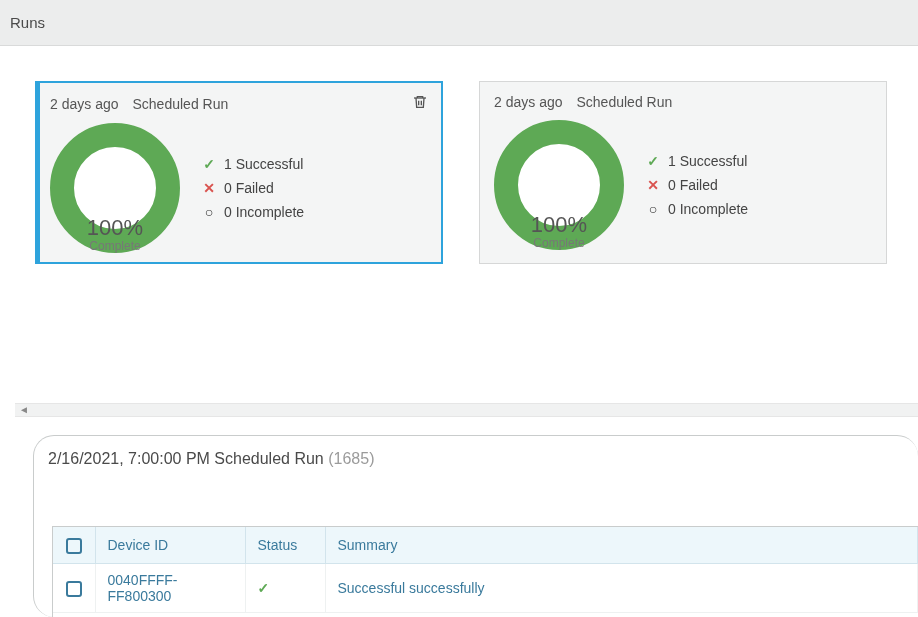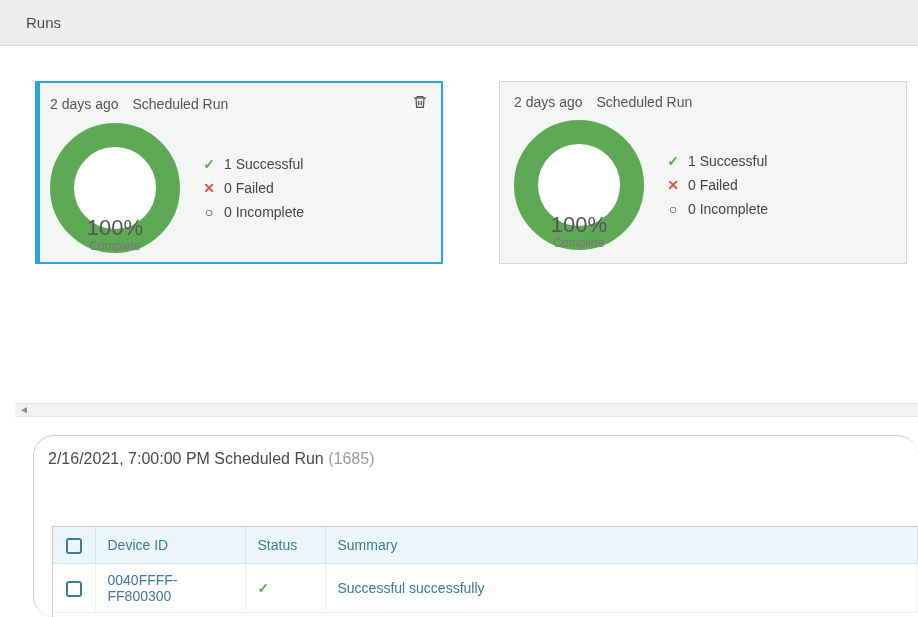--- a/index.html
+++ b/index.html
@@ -9,28 +9,28 @@
     color: #333;
     font-size: 14px;
     width: 918px;
     height: 617px;
     overflow: hidden;
     position: relative;
   }
   .header-bar {
     background: #eceded;
     border-bottom: 1px solid #d9dada;
-    padding: 14px 10px 14px 26px;
+    padding: 14px 10px 14px 10px;
     font-size: 15px;
     color: #4a4a4a;
   }
   .cards-area {
     padding: 35px 0 0 35px;
     display: flex;
-    gap: 56px;
+    gap: 36px;
   }
   .run-card {
     background: #f4f5f5;
     border: 1px solid #d6d7d7;
     width: 408px;
     position: relative;
     padding: 12px 14px 10px 14px;
   }
   .run-card.selected {
     border: 1px solid #2ea3dc;

